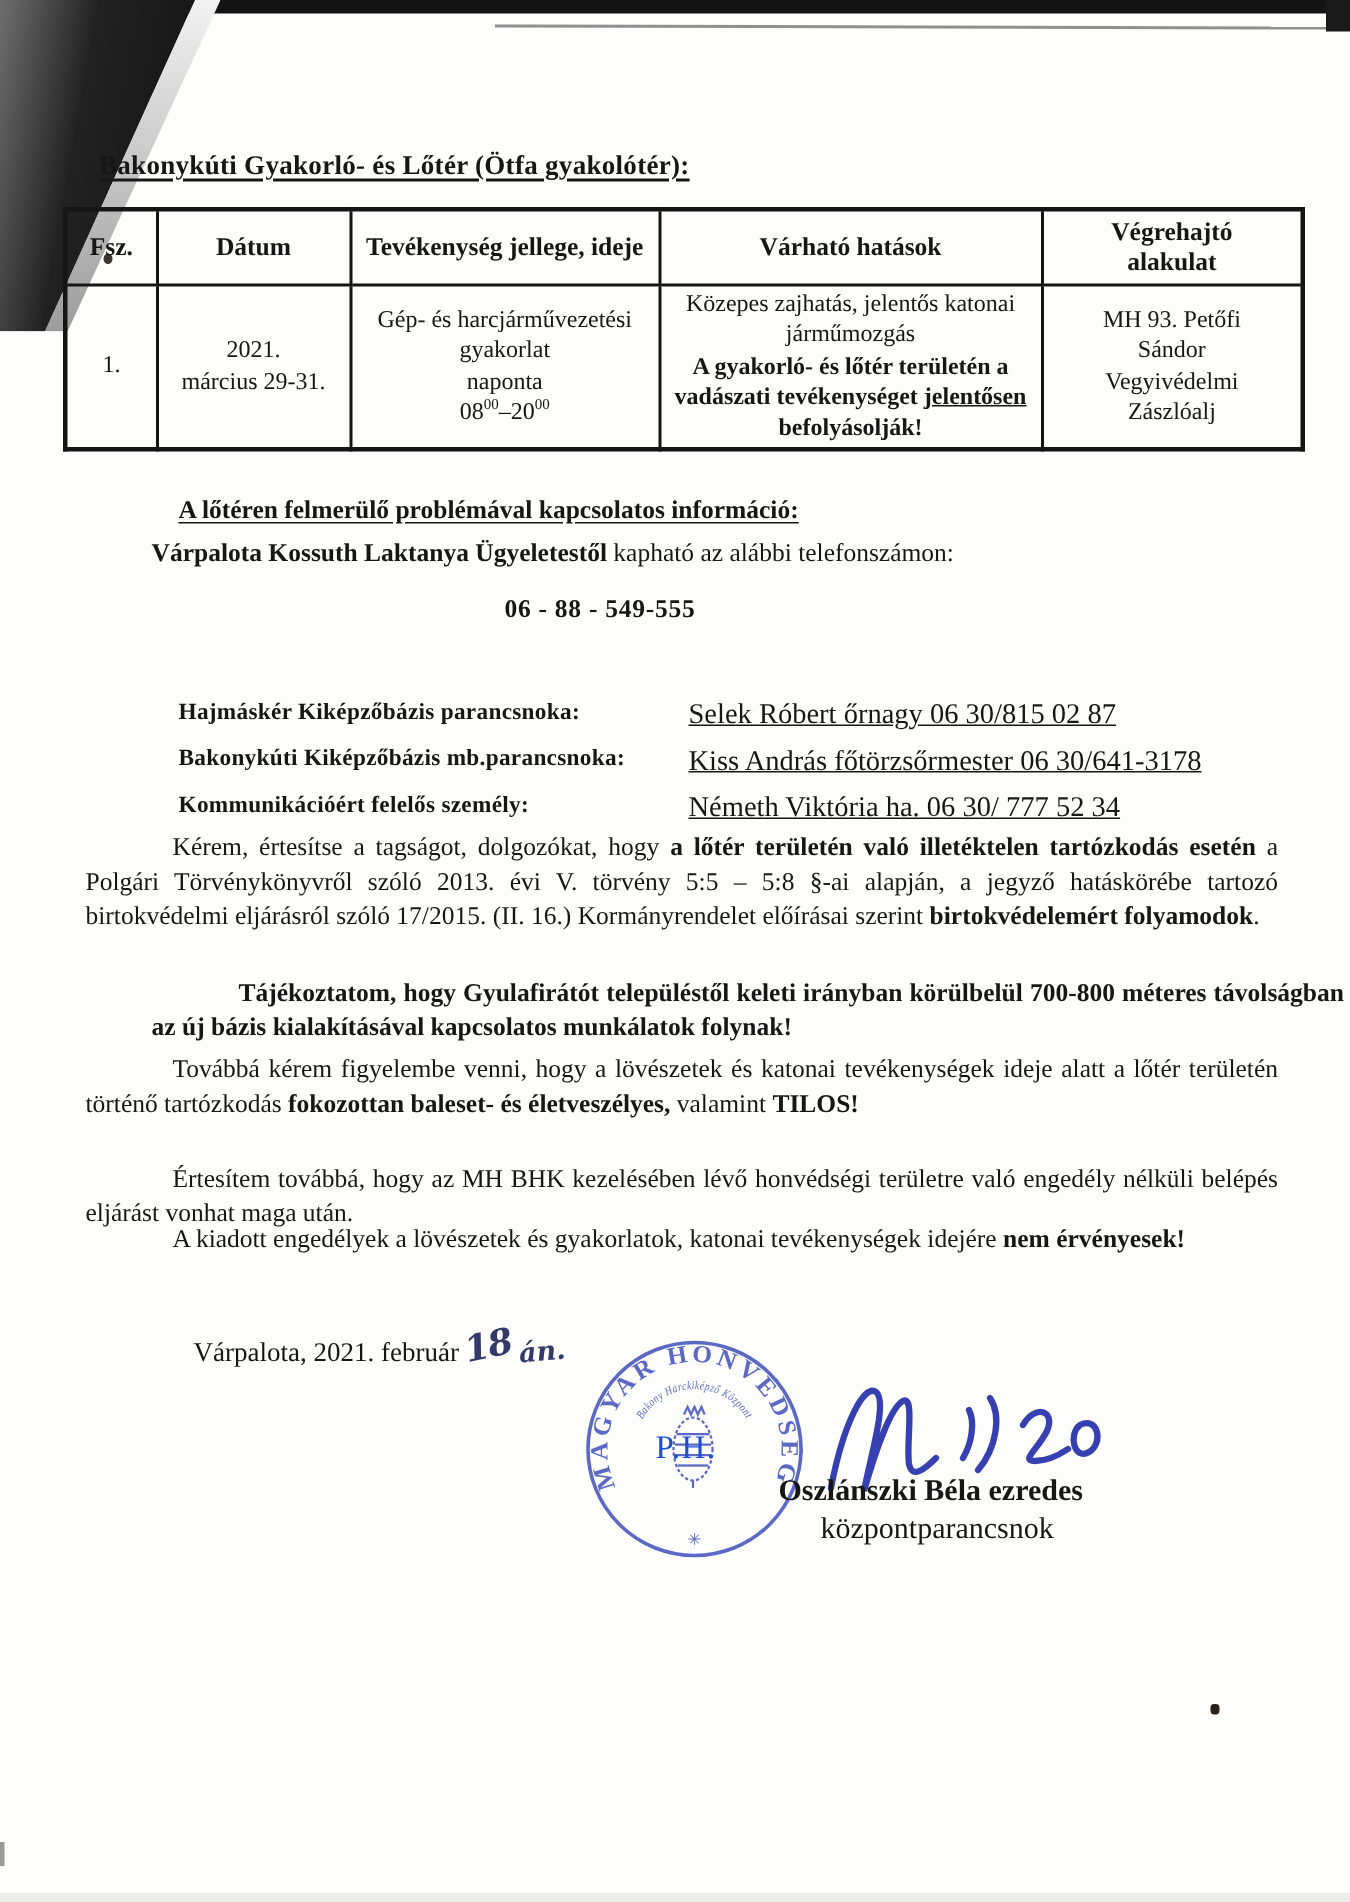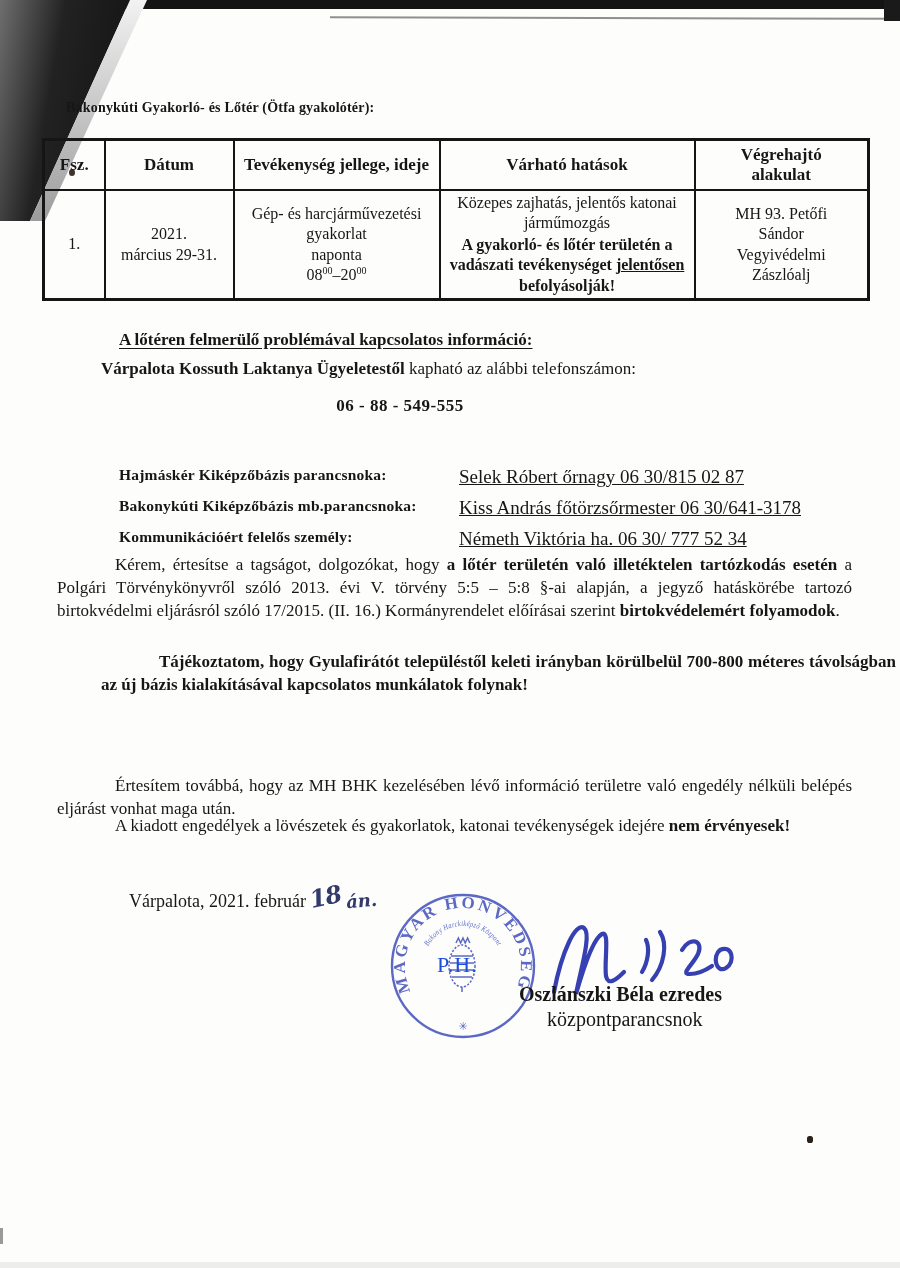--- a/index.html
+++ b/index.html
@@ -19,22 +19,22 @@
   .art-left-streak { position:absolute; left:0; top:0; width:150px; height:221px;
     clip-path:polygon(130px 0,147px 0,45px 221px,30px 221px);
     background:linear-gradient(to bottom,#f2f2f2,#9c9c9c); }
   .art-speck-1 { position:absolute; left:69px; top:169px; width:6px; height:7px; background:#3d342e; border-radius:50%; }
   .art-speck-2 { position:absolute; left:807px; top:1136px; width:6px; height:7px; background:#2b2118; border-radius:40%; }
   .art-edge-mark { position:absolute; left:0; top:1228px; width:3px; height:16px; background:#9a9a9a; }
   .art-bottom-strip { position:absolute; left:0; bottom:0; width:900px; height:6px; background:#ededeb; }
 
   
   .doc-title { position:absolute; left:66px; top:100px; margin:0;
-    font-size:14px; font-weight:bold; letter-spacing:.2px;
-    text-decoration-thickness:2px; text-underline-offset:3px; }
+    font-size:18px; font-weight:bold; letter-spacing:.2px;
+    text-decoration:underline; text-decoration-thickness:2px; text-underline-offset:3px; }
 
   
   table.sched { position:absolute; left:42px; top:138px; width:825px;
     border-collapse:collapse; table-layout:fixed; border:3px solid #151515; }
   table.sched th, table.sched td { border:2px solid #151515; padding:2px 4px; vertical-align:middle; }
   table.sched th { font-size:17px; font-weight:bold; text-align:center; height:44px; line-height:1.15; }
   table.sched td { font-size:16px; text-align:center; height:102px; line-height:1.28; }
   .th-narrow { max-width:100px; margin:0 auto; }
   .cell-line { display:block; }
   td.c-act sup, .t-sup { font-size:10px; vertical-align:super; line-height:0; }
@@ -150,21 +150,22 @@
       <span class="contact-value">Kiss András főtörzsőrmester 06 30/641-3178</span>
     </div>
     <div class="contact-row">
       <span class="contact-label">Kommunikációért felelős személy:</span>
       <span class="contact-value">Németh Viktória ha. 06 30/ 777 52 34</span>
     </div>
   </div>
 
   <p class="para p1"><span>Kérem, értesítse a tagságot, dolgozókat, hogy </span><span class="b">a lőtér területén való illetéktelen tartózkodás esetén</span><span> a Polgári Törvénykönyvről szóló 2013. évi V. törvény 5:5 – 5:8 §-ai alapján, a jegyző hatáskörébe tartozó birtokvédelmi eljárásról szóló 17/2015. (II. 16.) Kormányrendelet előírásai szerint </span><span class="b">birtokvédelemért folyamodok</span><span>.</span></p>
   <p class="para p2"><span>Tájékoztatom, hogy Gyulafirátót településtől keleti irányban körülbelül 700-800 méteres távolságban az új bázis kialakításával kapcsolatos munkálatok folynak!</span></p>
-  <p class="para p4"><span>Értesítem továbbá, hogy az MH BHK kezelésében lévő információ területre való engedély nélküli belépés eljárást vonhat maga után.</span></p>
+  <p class="para p3"><span>Továbbá kérem figyelembe venni, hogy a lövészetek és katonai tevékenységek ideje alatt a lőtér területén történő tartózkodás </span><span class="b">fokozottan baleset- és életveszélyes,</span><span> valamint </span><span class="b">TILOS!</span></p>
+  <p class="para p4"><span>Értesítem továbbá, hogy az MH BHK kezelésében lévő honvédségi területre való engedély nélküli belépés eljárást vonhat maga után.</span></p>
   <p class="para p5"><span>A kiadott engedélyek a lövészetek és gyakorlatok, katonai tevékenységek idejére </span><span class="b">nem érvényesek!</span></p>
 
   <div class="date-line"><span>Várpalota, 2021. február </span><span class="hand hand-day">18</span> <span class="hand hand-suffix">án.</span></div>
 
   <svg class="stamp-svg" width="150" height="150" viewBox="0 0 150 150">
     <circle cx="75" cy="74" r="71" fill="none" stroke="#4e5cc0" stroke-width="2.4"></circle>
     <defs>
       <path id="arcOuter" d="M 23.8 101.2 A 58 58 0 1 1 126.2 101.2" fill="none"></path>
       <path id="arcInner" d="M 39.7 55.2 A 40 40 0 0 1 110.3 55.2" fill="none"></path>
     </defs>

